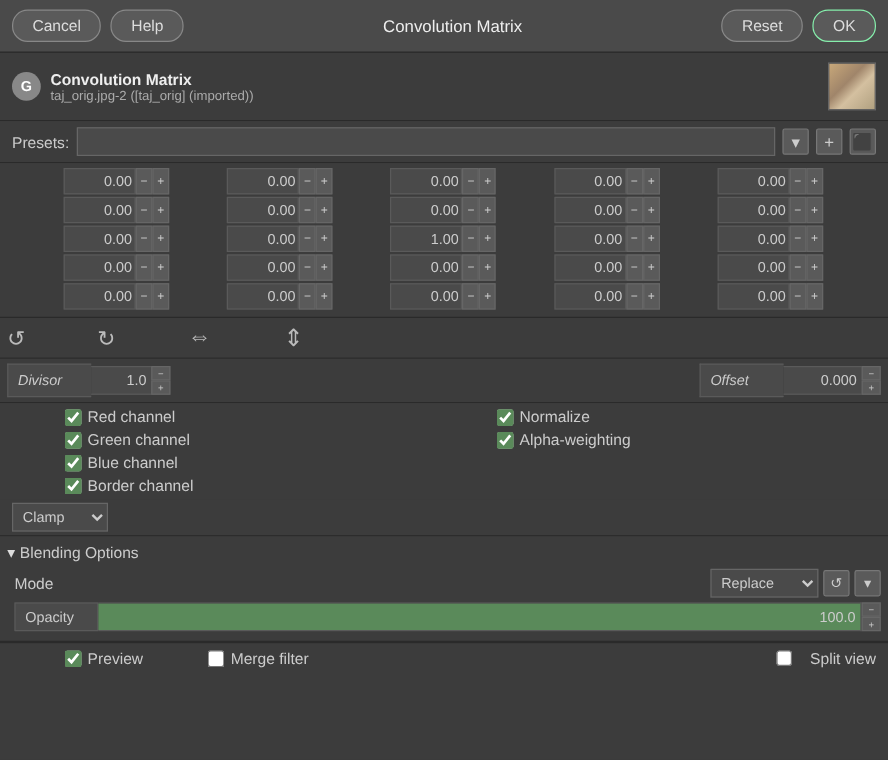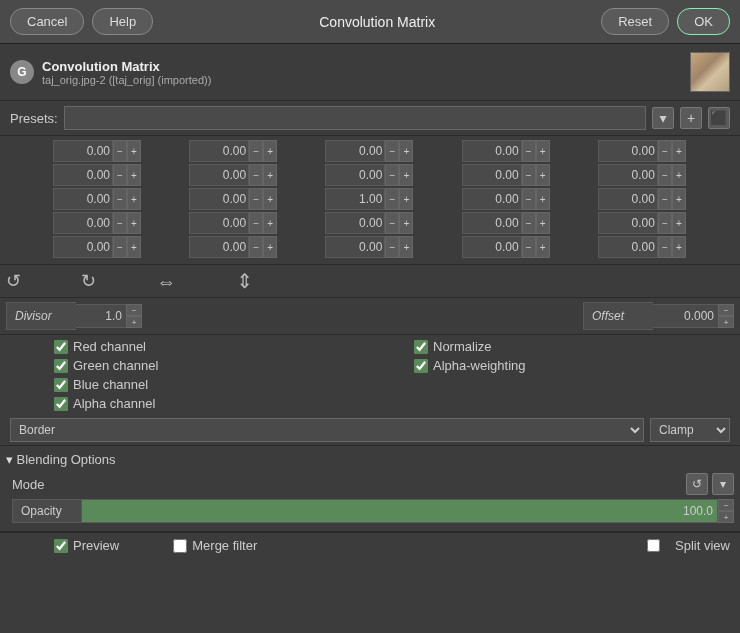--- a/index.html
+++ b/index.html
@@ -608,60 +608,63 @@
     <label class="check-item">
       <input type="checkbox" checked="" style="">
       <span class="check-label">Green channel</span>
     </label>
     <label class="check-item">
       <input type="checkbox" checked="" style="">
       <span class="check-label">Blue channel</span>
     </label>
     <label class="check-item">
       <input type="checkbox" checked="" style="">
-      <span class="check-label">Alpha channel</span>
+      <span class="check-label">Border channel</span>
     </label>
   </div>
   <div class="check-col">
     <label class="check-item">
       <input type="checkbox" checked="" style="">
       <span class="check-label">Normalize</span>
     </label>
     <label class="check-item">
       <input type="checkbox" checked="" style="">
       <span class="check-label">Alpha-weighting</span>
     </label>
   </div>
 </div>
 
 <div class="border-row">
-  <select class="border-select">
-    <option>Border</option>
-    <option>Wrap</option>
-    <option>Extend</option>
-    <option>Crop</option>
-    <option>Mirror</option>
-  </select>
   <select class="clamp-select">
     <option>Clamp</option>
     <option>None</option>
   </select>
 </div>
 
 <div class="divider"></div>
 
 <div class="blending-section">
   <div class="blending-header">
     <span>▾</span>
     <span class="blending-label">Blending Options</span>
   </div>
   <div class="blending-content">
     <div class="mode-row">
       <span class="mode-label">Mode</span>
       <div class="mode-select-wrap">
+        <select class="mode-select">
+          <option>Replace</option>
+          <option>Normal</option>
+          <option>Dissolve</option>
+          <option>Multiply</option>
+          <option>Screen</option>
+          <option>Overlay</option>
+          <option>Darken</option>
+          <option>Lighten</option>
+        </select>
         <div class="reset-btn">
           <span>↺</span>
         </div>
         <div class="reset-btn">
           <span>▾</span>
         </div>
       </div>
     </div>
     <div class="opacity-row">
       <div class="opacity-label-box">Opacity</div>

